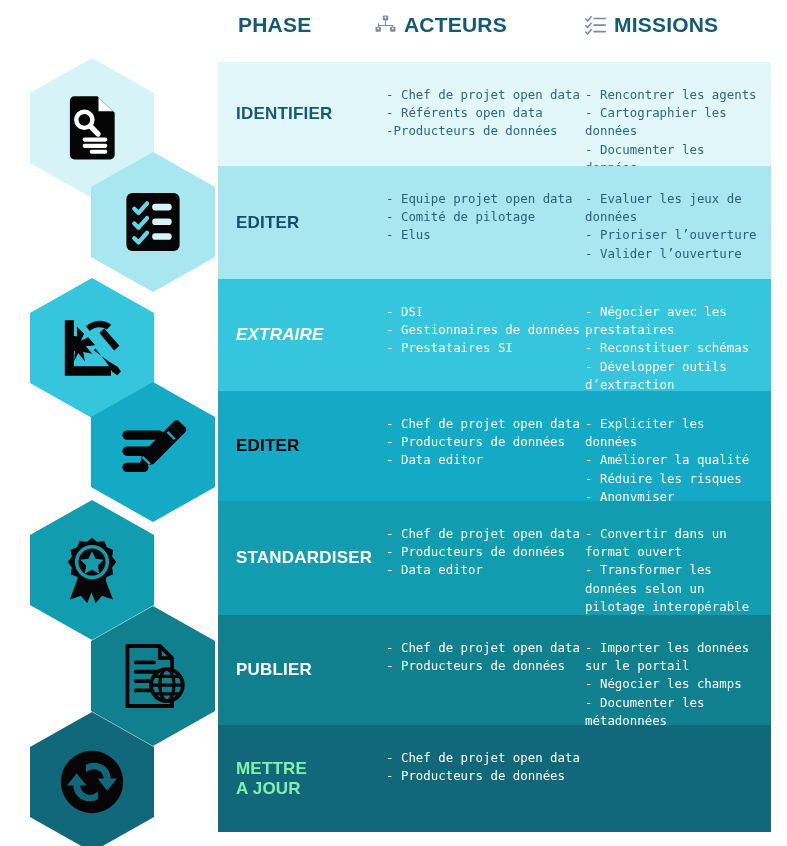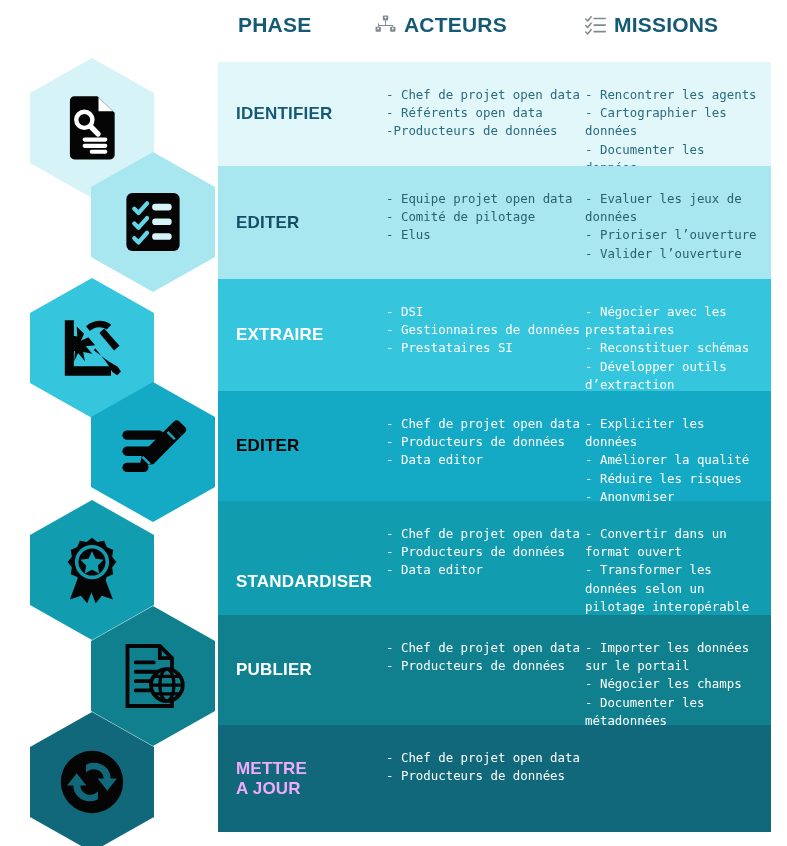--- a/index.html
+++ b/index.html
@@ -38,25 +38,25 @@
     font-family:"DejaVu Sans Mono","Liberation Mono",monospace;
     font-size:12.4px;line-height:1.47;
     white-space:pre-line;
   }
   .col-acteurs{left:168px;width:205px;top:24px;}
   .col-missions{left:367px;width:175px;top:24px;}
 
   
   .r1{background:#e2f7fa;} .r1 .phase{color:#155a75;} .r1 .col{color:#2a6b80;}
   .r2{background:#a8e7f0;} .r2 .phase{color:#144e66;} .r2 .col{color:#2a6070;}
-  .r3{background:#35c6dd;} .r3 .phase{color:#ffffff;} .r3 .col{color:#ffffff;}
+  .r3{background:#35c6dd;} .r3 .phase{color:#ffffff;font-style:italic;} .r3 .col{color:#ffffff;}
   .r4{background:#14a9c4;} .r4 .phase{color:#000000;} .r4 .col{color:#ffffff;}
-  .r5{background:#129cb0;} .r5 .phase{color:#ffffff;margin-top:24px;} .r5 .col{color:#ffffff;}
+  .r5{background:#129cb0;} .r5 .phase{color:#ffffff;} .r5 .col{color:#ffffff;}
   .r6{background:#10808f;} .r6 .phase{color:#ffffff;} .r6 .col{color:#ffffff;}
-  .r7{background:#10687a;} .r7 .phase{color:#f0abfc;} .r7 .col{color:#ffffff;}
+  .r7{background:#10687a;} .r7 .phase{color:#86efac;} .r7 .col{color:#ffffff;}
 
   
   .hexwrap{position:absolute;left:0;top:0;width:220px;height:846px;}
   .hex{
     position:absolute;width:124px;height:140px;
     clip-path:polygon(50% 0%,100% 25%,100% 75%,50% 100%,0% 75%,0% 25%);
   }
   .hex svg{position:absolute;left:50%;top:50%;transform:translate(-50%,-50%);
            width:68px;height:68px;display:block;}
 </style>

